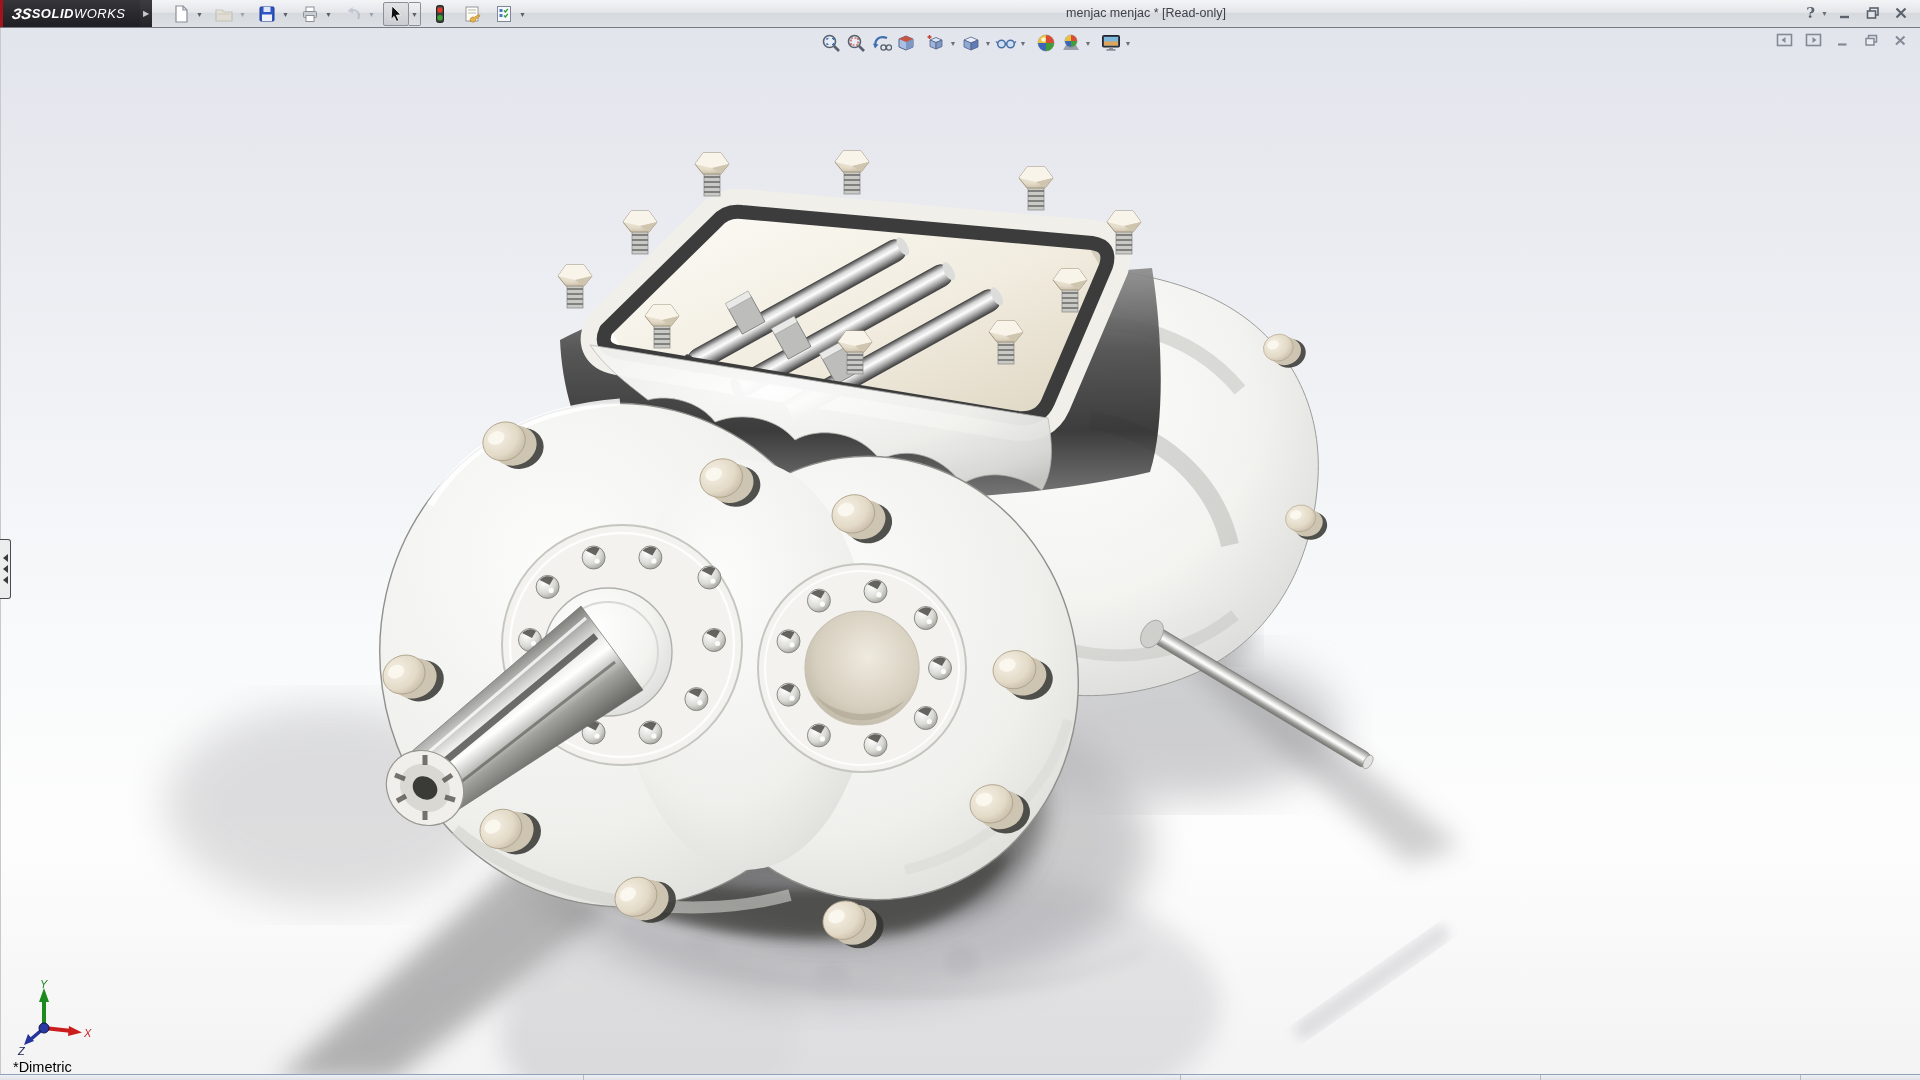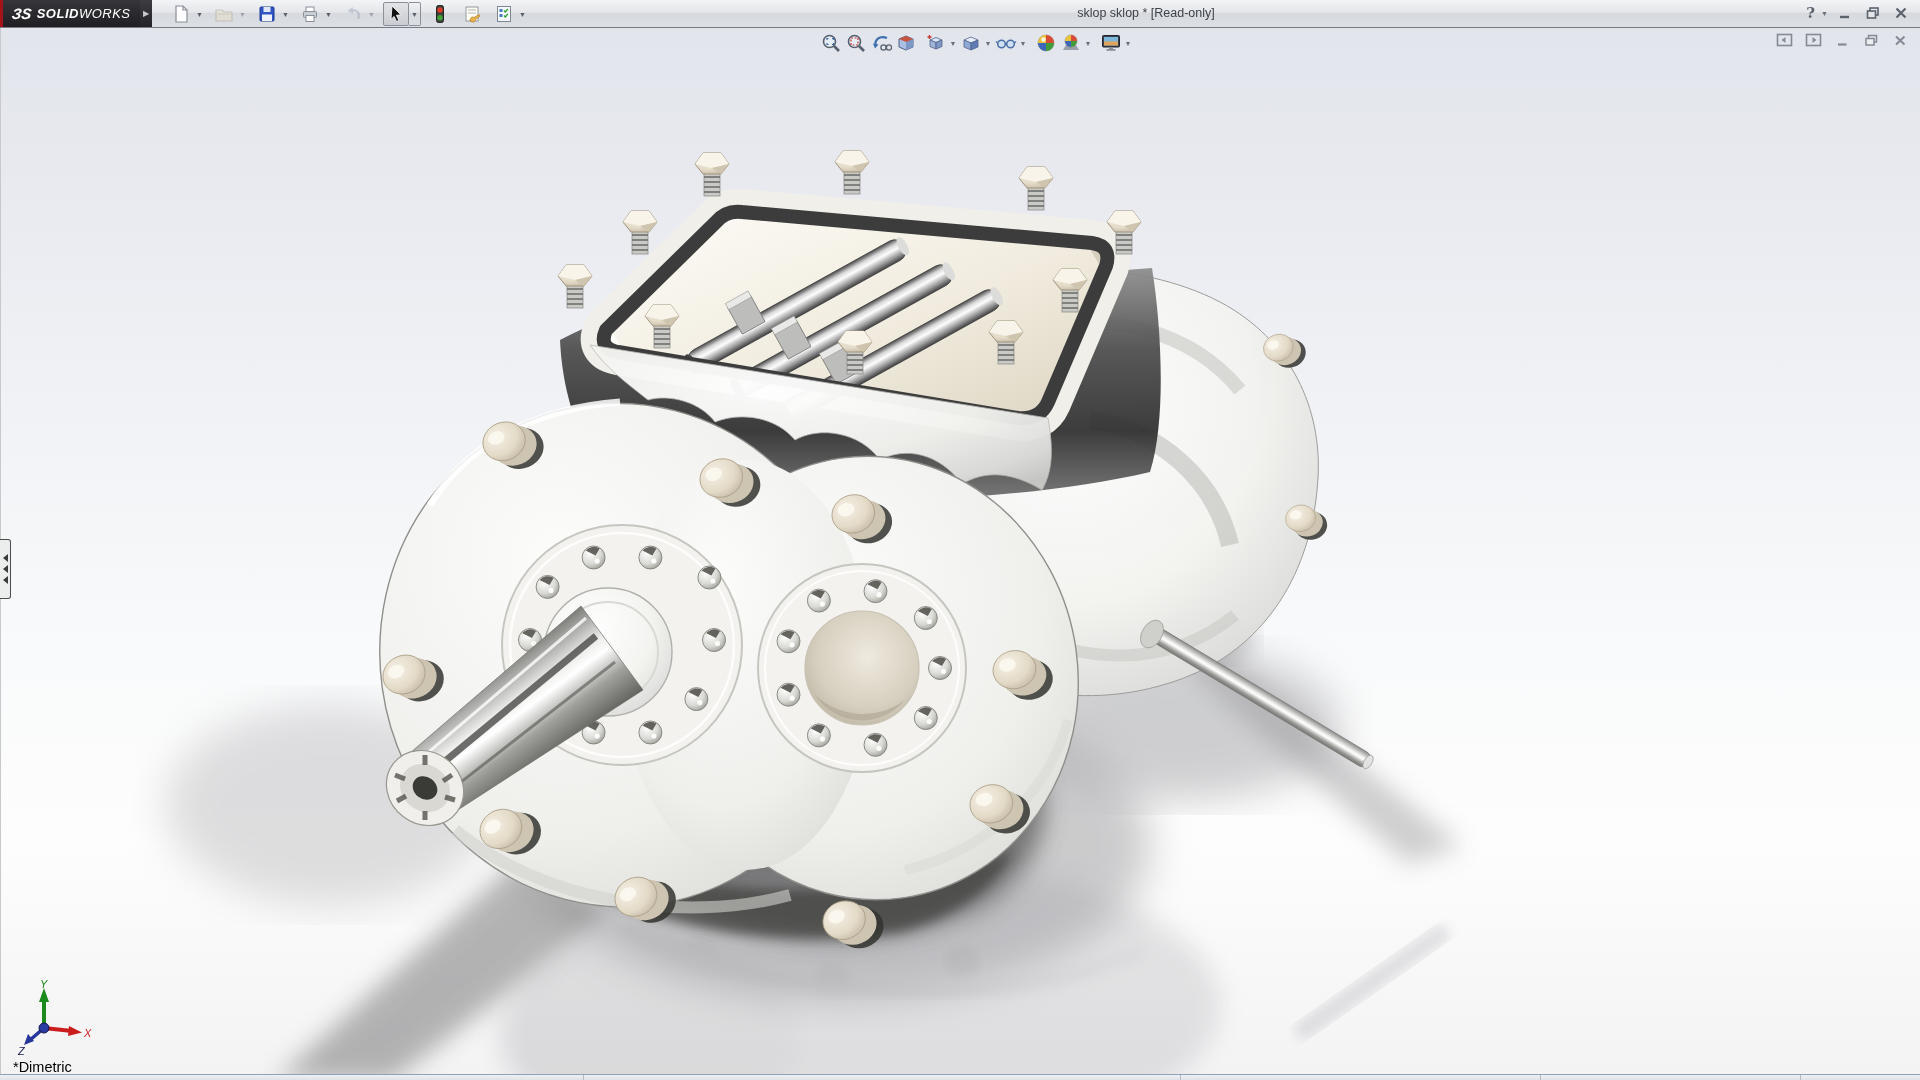--- a/index.html
+++ b/index.html
@@ -12,21 +12,21 @@
   #scene-svg{position:absolute;left:0;top:0;}
 
   
   #titlebar{position:absolute;left:0;top:0;width:1920px;height:27px;
     background:linear-gradient(180deg,#f3f4f6 0%,#e4e6ea 45%,#d6d9de 50%,#dde0e5 100%);
     border-bottom:1px solid #777c84;z-index:30;}
   #logo-block{position:absolute;left:0;top:0;height:27px;width:140px;
     background:linear-gradient(180deg,#35353a,#1f1f23);display:flex;align-items:center;}
   #logo-red{position:absolute;left:0;top:0;width:3px;height:27px;background:#a5131a;}
   #logo-mark{color:#fff;font-style:italic;font-weight:bold;font-size:15px;margin-left:12px;transform:skewX(-8deg);}
-  #logo-name{color:#fff;font-style:italic;font-size:13px;letter-spacing:.5px;margin-left:5px;}
+  #logo-name{color:#fff;font-style:italic;font-size:13px;letter-spacing:.5px;}
   #logo-name b{font-weight:bold;}
   #logo-tab{position:absolute;left:140px;top:0;width:12px;height:27px;background:linear-gradient(180deg,#3c3c41,#242428);
     color:#c9c9ce;font-size:8px;display:flex;align-items:center;justify-content:center;}
   #main-toolbar{position:absolute;left:168px;top:2px;height:24px;display:flex;align-items:center;}
   .tbtn{width:24px;height:22px;display:flex;align-items:center;justify-content:center;border:1px solid transparent;}
   .tbtn.active{border:1px solid #8a8f98;background:linear-gradient(180deg,#e2e3e6,#c9ccd1);border-radius:2px;}
   .tbtn.disabled{opacity:.45;}
   .dd{width:11px;height:22px;display:flex;align-items:center;justify-content:center;color:#5a5f68;font-size:7px;}
   .tsep{width:6px;}
   #window-title{position:absolute;top:6px;left:1146px;transform:translateX(-50%);
@@ -489,21 +489,21 @@
         <rect x="3.5" y="2.5" width="13" height="15" fill="#f5f8fc" stroke="#7f8795"></rect>
         <rect x="5.5" y="5" width="3" height="3" fill="#4a79c4"></rect>
             <rect x="5.5" y="10" width="3" height="3" fill="#4a79c4"></rect>
         <path d="M10 6.5 l1.4 1.4 2.4-3" stroke="#2c9e2c" stroke-width="1.4" fill="none"></path>
         <path d="M10 11.5 l1.4 1.4 2.4-3" stroke="#2c9e2c" stroke-width="1.4" fill="none"></path>
       </svg>
         </div>
     <div class="dd">▼</div>
   </div>
 
-  <span id="window-title">sklop sklop * [Read-only]</span>
+  <span id="window-title">menjac menjac * [Read-only]</span>
 
   <div id="win-controls">
     <span id="help-q">?</span>
     <span style="font-size:7px;color:#6a7078;">▼</span>
     <span class="wbtn">
       <svg width="16" height="14" viewBox="0 0 16 14">
         <line x1="3" y1="11" x2="12" y2="11" stroke="#5c636d" stroke-width="2.4"></line>
           </svg>
         </span>
     <span class="wbtn">

